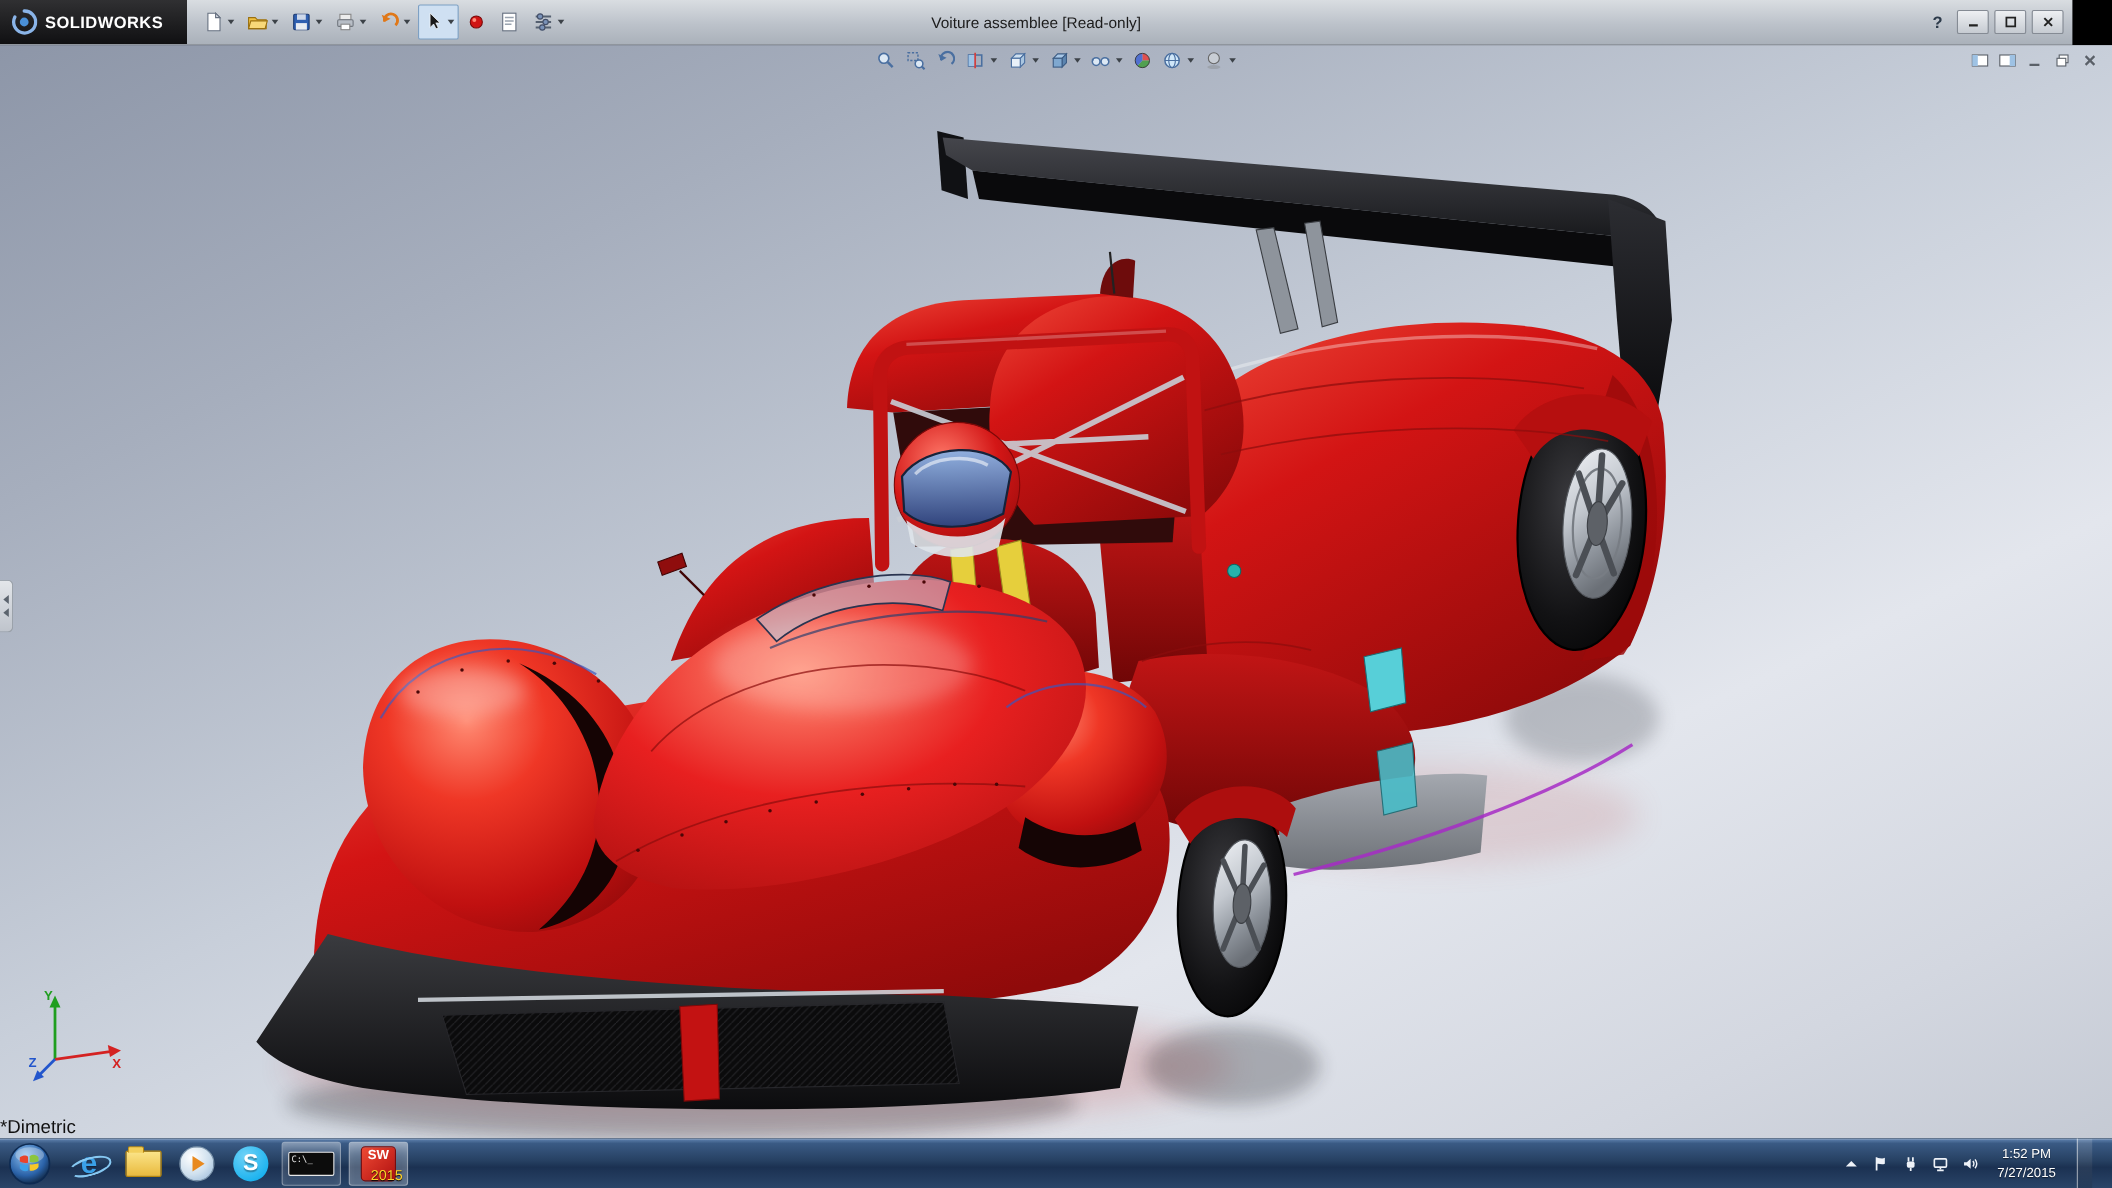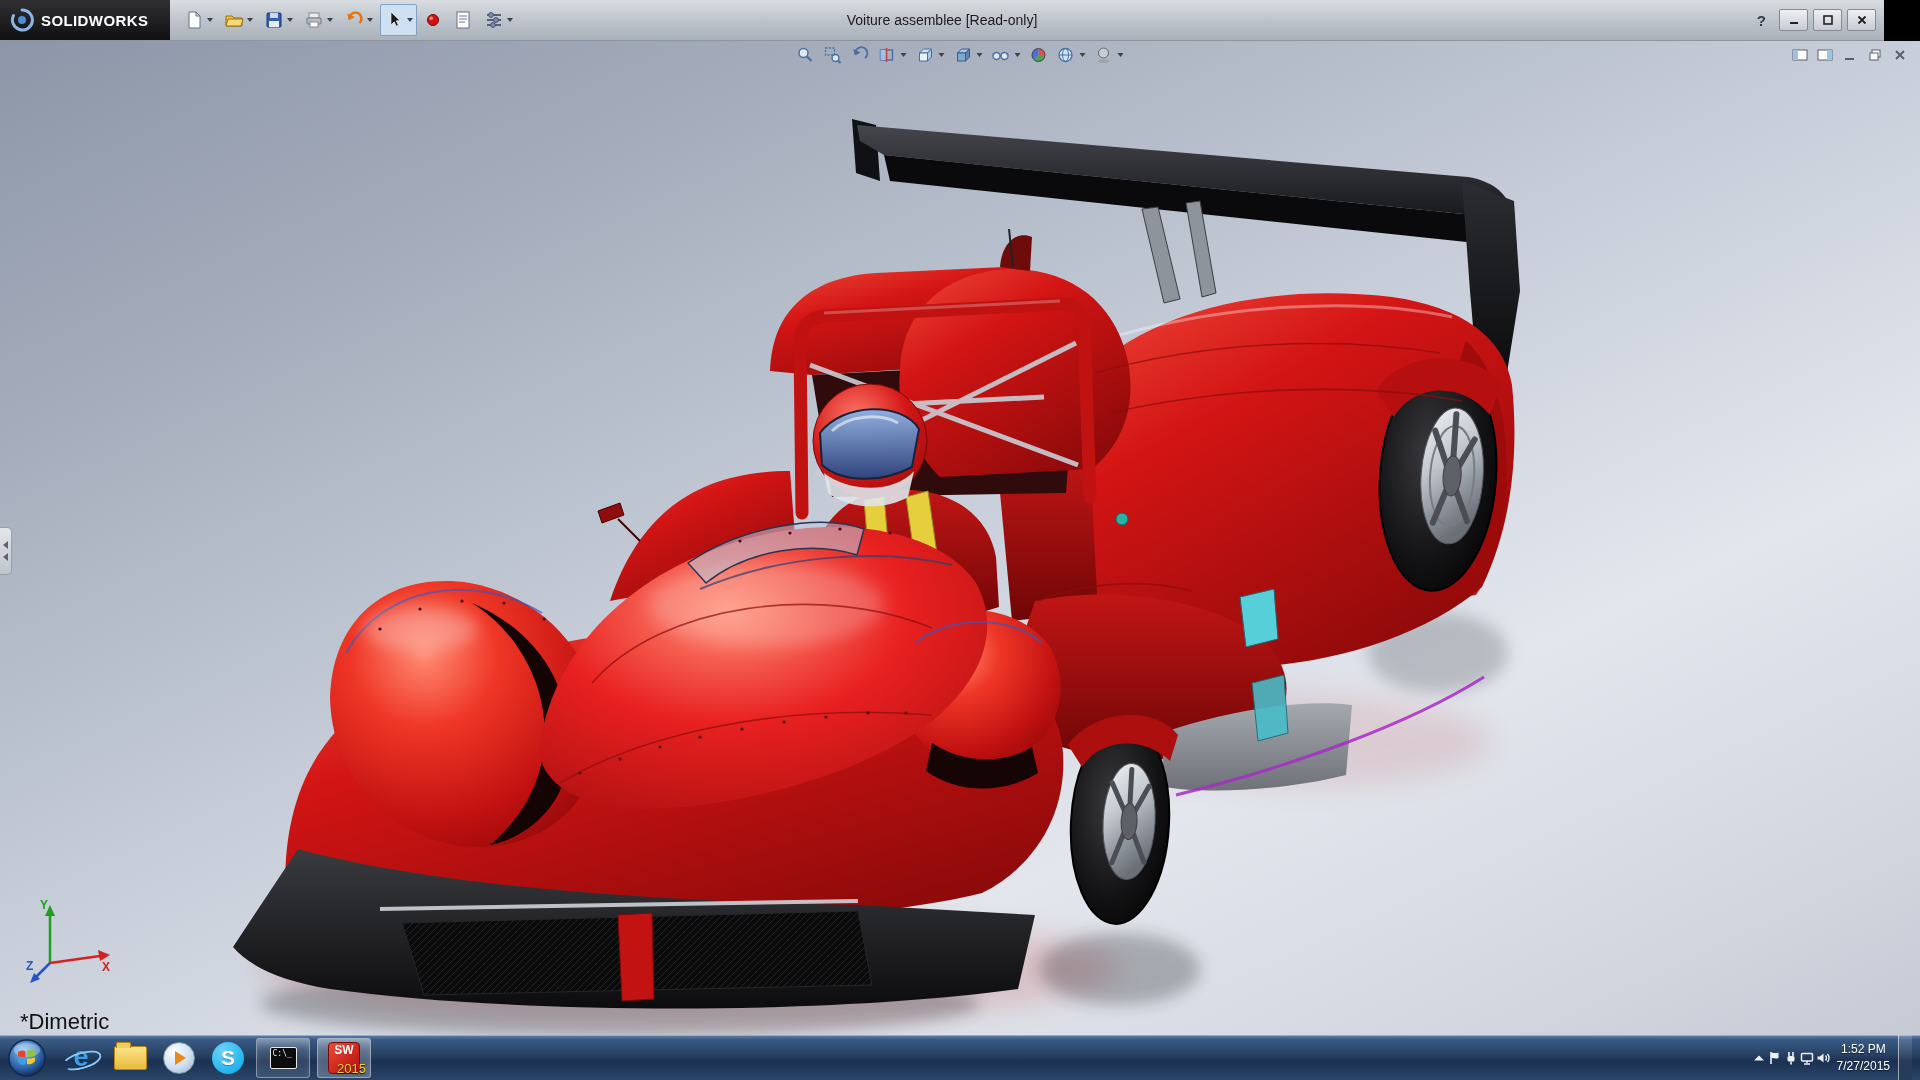--- a/index.html
+++ b/index.html
@@ -29,46 +29,46 @@
   .headsup{position:absolute;top:4px;left:50%;transform:translateX(-50%);display:flex;align-items:center;gap:5px;}
   .hu-item{display:flex;align-items:center;gap:2px;padding:1px 2px;border-radius:2px;}
 
   .vp-tr{position:absolute;top:6px;right:12px;display:flex;align-items:center;gap:9px;}
 
   .flyout-handle{position:absolute;left:0;top:486px;width:11px;height:46px;background:linear-gradient(#e3e6ea,#bfc4cc);
     border:1px solid #99a0a8;border-left:none;border-radius:0 5px 5px 0;display:flex;flex-direction:column;gap:4px;justify-content:center;align-items:center;}
   .tri-l{width:0;height:0;border-top:4px solid transparent;border-bottom:4px solid transparent;border-right:5px solid #5c646e;}
 
   .triad{position:absolute;left:26px;bottom:44px;}
-  .view-label{position:absolute;left:20px;bottom:0px;font-size:22px;color:#101010;text-align:right;}
+  .view-label{position:absolute;left:0;bottom:0px;font-size:17px;color:#101010;text-align:right;}
 
   
   .taskbar{position:absolute;bottom:0;left:0;width:1920px;height:45px;
     background:linear-gradient(#6285b2 0%,#3a5a84 10%,#264062 45%,#1b3152 58%,#2a4568 100%);
     box-shadow:inset 0 1px 0 rgba(255,255,255,.35);display:flex;align-items:center;}
   .task-apps{display:flex;align-items:center;gap:7px;margin-left:12px;}
   .app-slot{width:42px;height:40px;display:flex;align-items:center;justify-content:center;border-radius:3px;}
   .running{width:54px;background:rgba(255,255,255,.10);border:1px solid rgba(255,255,255,.38);
     box-shadow:inset 0 10px 12px -7px rgba(255,255,255,.45);box-sizing:border-box;}
   .active{background:rgba(255,255,255,.24);}
   .orb{width:42px;height:42px;margin-left:6px;flex:none;}
 
   .ie{position:relative;width:32px;height:32px;display:flex;align-items:center;justify-content:center;}
   .ie .letter{font-size:27px;font-weight:bold;color:#3aa0e8;line-height:1;text-shadow:0 1px 1px rgba(0,0,0,.35);}
   .ie .ring{position:absolute;width:36px;height:13px;border:2.5px solid #86c8f2;border-left-color:transparent;border-radius:50%;top:10px;left:-3px;transform:rotate(-16deg);}
   .folder{position:relative;width:31px;height:22px;background:linear-gradient(#fbe489,#e9ba3e);border:1px solid #b8860b;border-radius:2px;}
   .folder:before{content:"";position:absolute;top:-5px;left:1px;width:13px;height:5px;background:#f2cf5c;border:1px solid #b8860b;border-bottom:none;border-radius:2px 2px 0 0;}
   .wmp{width:30px;height:30px;border-radius:50%;background:radial-gradient(circle at 35% 30%,#ffffff,#cfe0ee 55%,#93b4d6);border:1px solid #7e96ac;display:flex;align-items:center;justify-content:center;}
   .wmp .play{width:0;height:0;border-top:7px solid transparent;border-bottom:7px solid transparent;border-left:11px solid #e8891e;margin-left:3px;}
   .skype{width:32px;height:32px;border-radius:50%;background:radial-gradient(circle at 35% 28%,#6fd2f7,#00a8ec);color:#fff;font-weight:bold;font-size:21px;display:flex;align-items:center;justify-content:center;text-shadow:0 1px 1px rgba(0,0,0,.3);}
-  .cmdwin{width:27px;height:22px;background:#0c0c0c;border:1px solid #e8e8e8;border-radius:2px;color:#e8e8e8;font-family:"DejaVu Sans Mono",monospace;font-size:8px;padding:1px 2px;box-sizing:border-box;}
+  .cmdwin{width:42px;height:22px;background:#0c0c0c;border:1px solid #e8e8e8;border-radius:2px;color:#e8e8e8;font-family:"DejaVu Sans Mono",monospace;font-size:8px;padding:1px 2px;box-sizing:border-box;}
   .swlogo{position:relative;width:30px;height:30px;background:linear-gradient(135deg,#ef4a34,#b01010);border-radius:4px;border:1px solid #7a0a0a;display:flex;justify-content:center;color:#fff;font-weight:bold;font-size:12px;}
   .swyear{position:absolute;bottom:-3px;right:-7px;color:#ffd328;font-size:13px;font-weight:normal;text-shadow:0 1px 1px #000;}
 
-  .tray{margin-left:auto;display:flex;align-items:center;padding-right:8px;}
+  .tray{margin-left:auto;display:flex;align-items:center;gap:11px;padding-right:18px;}
   .clock{text-align:center;font-size:12px;color:#fff;line-height:1.35;text-shadow:0 1px 1px rgba(0,0,0,.55);margin:0 8px 0 6px;}
   .show-desktop{width:13px;height:45px;border-left:1px solid rgba(255,255,255,.55);background:linear-gradient(rgba(255,255,255,.16),rgba(0,0,0,.12));}
 </style>
 </head>
 <body>
 
 <div class="app">
 
   <div class="titlebar">
     <div class="logo">

